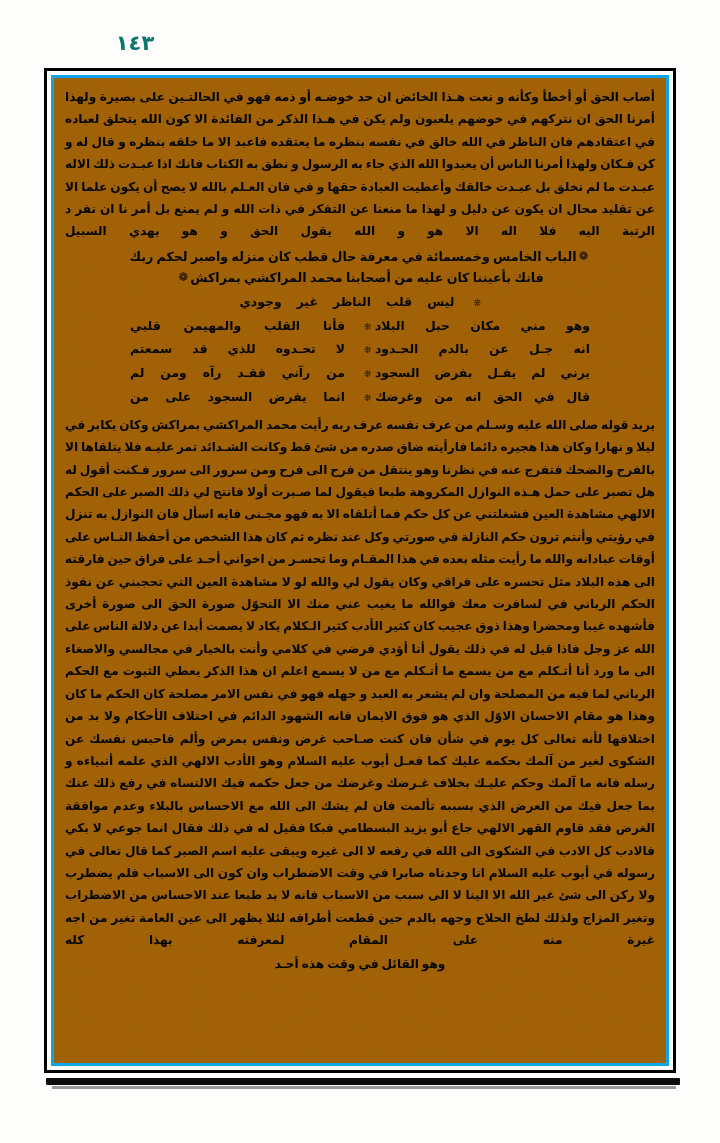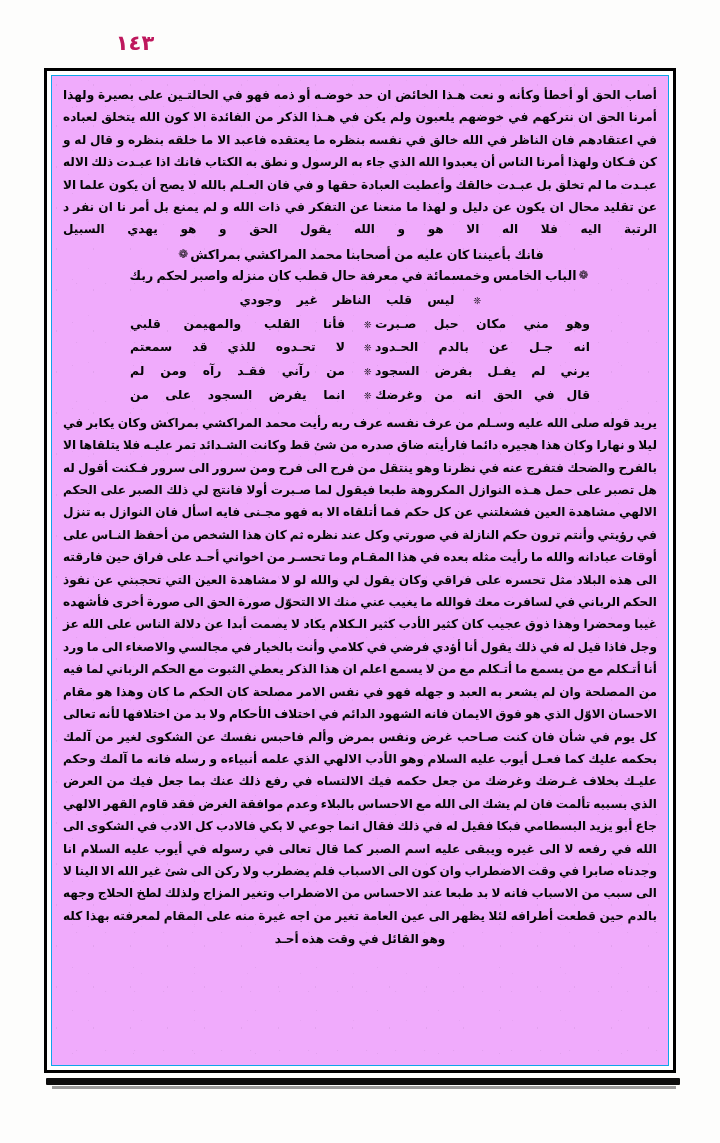--- a/index.html
+++ b/index.html
@@ -26,21 +26,21 @@
   
   #folio {
     position: absolute;
     top: 31px;
     left: 0;
     width: 270px;
     text-align: center;
     font-family: "DejaVu Sans", sans-serif;
     font-size: 21px;
     font-weight: 700;
-    color: #be185d;
+    color: #0f766e;
     letter-spacing: 1px;
     direction: rtl;
   }
 
   
   #frame-outer {
     position: absolute;
     left: 44px;
     top: 68px;
     width: 632px;
@@ -48,23 +48,23 @@
     border: 3px solid #000;
     box-sizing: border-box;
     background: #ffffff;
   }
   #frame-inner {
     position: absolute;
     left: 4px;
     top: 4px;
     right: 4px;
     bottom: 4px;
-    border: 1px solid #0ea5e9;
+    border: 3px solid #0ea5e9;
     box-sizing: border-box;
-    background: #f0abfc;
+    background: #a16207;
     overflow: hidden;
   }
 
   
   #plate-shadow {
     position: absolute;
     left: 46px;
     top: 1078px;
     width: 634px;
     height: 7px;
@@ -189,36 +189,36 @@
 
   <div id="frame-outer">
     <div id="frame-inner">
 
       <div id="textblock">
 
         <p class="para opening">أصاب الحق أو أخطأ وكأنه و نعت هـذا الخائض ان حد خوضـه أو ذمه فهو في الحالتـين على بصيرة ولهذا أمرنا الحق ان نتركهم في خوضهم يلعبون ولم يكن في هـذا الذكر من الفائدة الا كون الله يتخلق لعباده في اعتقادهم فان الناظر في الله خالق في نفسه بنظره ما يعتقده فاعبد الا ما خلقه بنظره و قال له و كن فـكان ولهذا أمرنا الناس أن يعبدوا الله الذي جاء به الرسول و نطق به الكتاب فانك اذا عبـدت ذلك الاله عبـدت ما لم تخلق بل عبـدت خالقك وأعطيت العبادة حقها و في فان العـلم بالله لا يصح أن يكون علما الا عن تقليد محال ان يكون عن دليل و لهذا ما منعنا عن التفكر في ذات الله و لم يمنع بل أمر نا ان نفر د الرتبة اليه فلا اله الا هو و الله يقول الحق و هو يهدي السبيل</p>
 
         <div class="heading">
           <div>
+            <span class="orn">❁</span><span>الباب الخامس وخمسمائة في معرفة حال قطب كان منزله واصبر لحكم ربك</span>
+          </div>
+          <div>
             <span>فانك بأعيننا كان عليه من أصحابنا محمد المراكشي بمراكش</span><span class="orn">❁</span>
           </div>
-          <div>
-            <span class="orn">❁</span><span>الباب الخامس وخمسمائة في معرفة حال قطب كان منزله واصبر لحكم ربك</span>
-          </div>
         </div>
 
         <div id="poem">
 
           <div class="bayt">
             <span class="sep">❊</span>
             <span class="hemistich h-left">ليس قلب الناظر غير وجودي</span>
           </div>
 
           <div class="bayt">
-            <span class="hemistich h-right">وهو مني مكان حبل صـبرت</span>
+            <span class="hemistich h-right">وهو مني مكان حبل البلاد</span>
             <span class="sep">❊</span>
             <span class="hemistich h-left">فأنا القلب والمهيمن قلبي</span>
           </div>
 
           <div class="bayt">
             <span class="hemistich h-right">انه جـل عن بالدم الحـدود</span>
             <span class="sep">❊</span>
             <span class="hemistich h-left">لا تحـدوه للذي قد سمعتم</span>
           </div>
 

